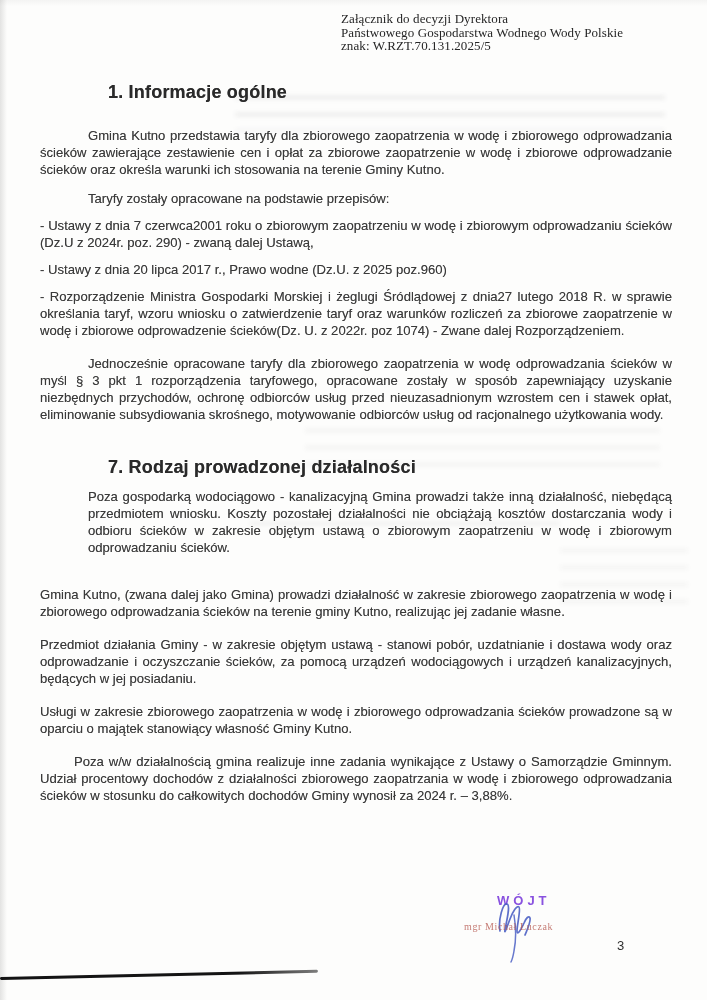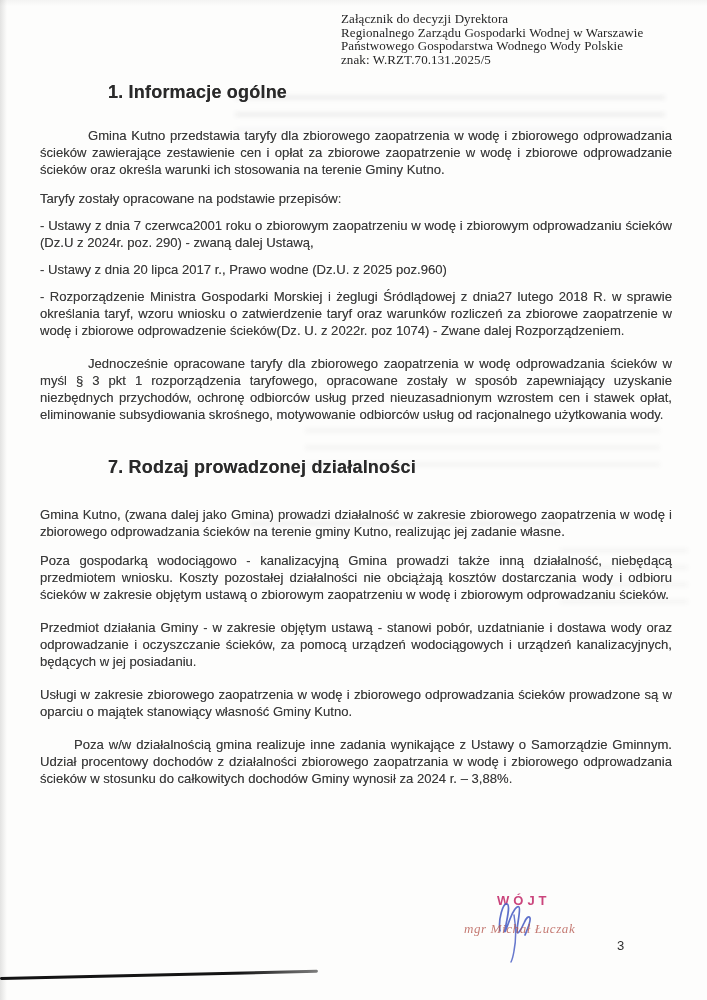--- a/index.html
+++ b/index.html
@@ -70,36 +70,36 @@
     padding-left:68px;
     text-align:left;
     letter-spacing:0.2px;
     text-shadow:0 0 0.5px rgba(30,30,30,0.6);
   }
   .p{margin:0;}
   .indent-lg{text-indent:48px;}
   .indent-md{text-indent:34px;}
   .mt-26{margin-top:26px;}
   .mt-16{margin-top:16px;}
-  .mt-12{margin-top:12px;}
+  .mt-12{margin-top:12px;margin-left:48px;}
   .mt-10{margin-top:10px;}
   .mt-36{margin-top:36px;}
   .mt-30{margin-top:30px;}
 
   
   .sig-title{
     position:absolute;left:497px;top:893px;
     font-weight:bold;font-size:13px;letter-spacing:4px;
     opacity:0.8;
     filter:blur(0.3px);
   }
   .sig-name{
     position:absolute;left:464px;top:921px;
     font-family:"Liberation Serif",serif;
-    font-style:italic;font-size:13px;letter-spacing:0.6px;
+    font-size:10px;letter-spacing:0.6px;
     opacity:0.78;
     filter:blur(0.3px);
     white-space:nowrap;
   }
   .sig-svg{position:absolute;left:490px;top:897px;}
 
   .page-number{
     position:absolute;left:617px;top:938px;
     font-size:13px;color:#2f2f2f;
   }
@@ -112,21 +112,20 @@
   <div class="edge-left"></div>
   <div class="edge-top"></div>
   <div class="ghost ghost-1"></div>
   <div class="ghost ghost-2"></div>
   <div class="ghost ghost-3"></div>
   <div class="ghost ghost-4"></div>
   <div class="scan-line"></div>
 
   <div class="doc-header">
     <div>Załącznik do decyzji Dyrektora</div>
-    <div>Regionalnego Zarządu Gospodarki Wodnej w Warszawie</div>
     <div>Państwowego Gospodarstwa Wodnego Wody Polskie</div>
     <div>znak: W.RZT.70.131.2025/5</div>
   </div>
 
   <div class="content">
 
     <div class="heading">1.  Informacje ogólne</div>
 
     <p class="p indent-lg mt-26">Gmina Kutno przedstawia taryfy dla zbiorowego zaopatrzenia w wodę i zbiorowego odprowadzania ścieków zawierające zestawienie cen i opłat za zbiorowe zaopatrzenie w wodę i zbiorowe odprowadzanie ścieków oraz określa warunki ich stosowania na terenie Gminy Kutno.</p>
 
@@ -135,33 +134,33 @@
     <p class="p mt-10">- Ustawy z dnia 7 czerwca2001 roku o zbiorowym zaopatrzeniu w wodę i zbiorowym odprowadzaniu ścieków (Dz.U z 2024r. poz. 290) - zwaną dalej Ustawą,</p>
 
     <p class="p mt-10">- Ustawy z dnia 20 lipca 2017 r., Prawo wodne (Dz.U. z 2025 poz.960)</p>
 
     <p class="p mt-10">- Rozporządzenie Ministra Gospodarki Morskiej i żeglugi Śródlądowej z dnia27 lutego 2018 R. w sprawie określania taryf, wzoru wniosku o zatwierdzenie taryf oraz warunków rozliczeń za zbiorowe zaopatrzenie w wodę i zbiorowe odprowadzenie ścieków(Dz. U. z 2022r. poz 1074) - Zwane dalej Rozporządzeniem.</p>
 
     <p class="p indent-lg mt-16">Jednocześnie opracowane taryfy dla zbiorowego zaopatrzenia w wodę odprowadzania ścieków w myśl § 3 pkt 1 rozporządzenia taryfowego, opracowane zostały w sposób zapewniający uzyskanie niezbędnych przychodów, ochronę odbiorców usług przed nieuzasadnionym wzrostem cen i stawek opłat, eliminowanie subsydiowania skrośnego, motywowanie odbiorców usług od racjonalnego użytkowania wody.</p>
 
     <div class="heading mt-36">7.  Rodzaj prowadzonej działalności</div>
 
+    <p class="p mt-12">Poza gospodarką wodociągowo - kanalizacyjną Gmina prowadzi także inną działalność, niebędącą przedmiotem wniosku. Koszty pozostałej działalności nie obciążają kosztów dostarczania wody i odbioru ścieków w zakresie objętym ustawą o zbiorowym zaopatrzeniu w wodę i zbiorowym odprowadzaniu ścieków.</p>
+
     <p class="p mt-30">Gmina Kutno, (zwana dalej jako Gmina) prowadzi działalność w zakresie zbiorowego zaopatrzenia w wodę i zbiorowego odprowadzania ścieków na terenie gminy Kutno, realizując jej zadanie własne.</p>
-
-    <p class="p mt-12">Poza gospodarką wodociągowo - kanalizacyjną Gmina prowadzi także inną działalność, niebędącą przedmiotem wniosku. Koszty pozostałej działalności nie obciążają kosztów dostarczania wody i odbioru ścieków w zakresie objętym ustawą o zbiorowym zaopatrzeniu w wodę i zbiorowym odprowadzaniu ścieków.</p>
 
     <p class="p mt-16">Przedmiot działania Gminy - w zakresie objętym ustawą - stanowi pobór, uzdatnianie i dostawa wody oraz odprowadzanie i oczyszczanie ścieków, za pomocą urządzeń wodociągowych i urządzeń kanalizacyjnych, będących w jej posiadaniu.</p>
 
     <p class="p mt-16">Usługi w zakresie zbiorowego zaopatrzenia w wodę i zbiorowego odprowadzania ścieków prowadzone są w oparciu o majątek stanowiący własność Gminy Kutno.</p>
 
     <p class="p indent-md mt-16">Poza w/w działalnością gmina realizuje inne zadania wynikające z Ustawy o Samorządzie Gminnym. Udział procentowy dochodów z działalności zbiorowego zaopatrzania w wodę i zbiorowego odprowadzania ścieków w stosunku do całkowitych dochodów Gminy wynosił za 2024 r. – 3,88%.</p>
 
   </div>
 
-  <div class="sig-title" style="color: #be185d;">WÓJT</div>
+  <div class="sig-title" style="color: #6d28d9;">WÓJT</div>
 
   <svg class="sig-svg" width="52" height="66" viewBox="0 0 52 66">
     <g fill="none" stroke-linecap="round">
       <path d="M10 34 C 8 22, 13 6, 17 7 C 21 8, 16 26, 15 33 C 14 38, 17 30, 20 22 C 23 14, 27 8, 29 10 C 31 12, 27 28, 27 34 C 27 39, 31 33, 34 26 C 36 21, 39 18, 40 21 C 41 25, 37 33, 35 38" stroke="#4c60c4" stroke-width="1.7" opacity="0.9"></path>
       <path d="M24 18 C 26 30, 26 44, 24 54 C 23 60, 22 63, 21 65" stroke="#4c60c4" stroke-width="1.5" opacity="0.85"></path>
     </g>
   </svg>
 
   <div class="sig-name" style="color: rgb(181, 86, 77);">mgr Michał Łuczak</div>
 

